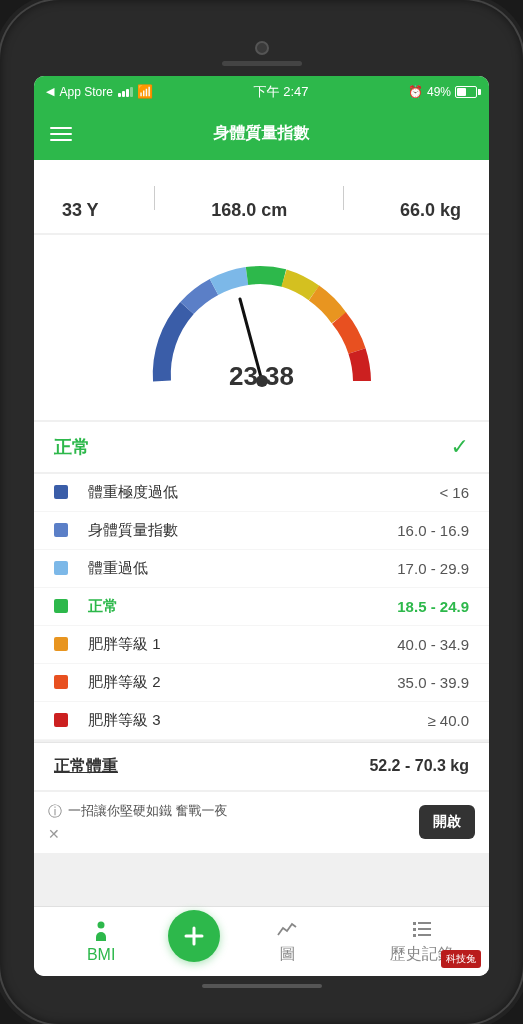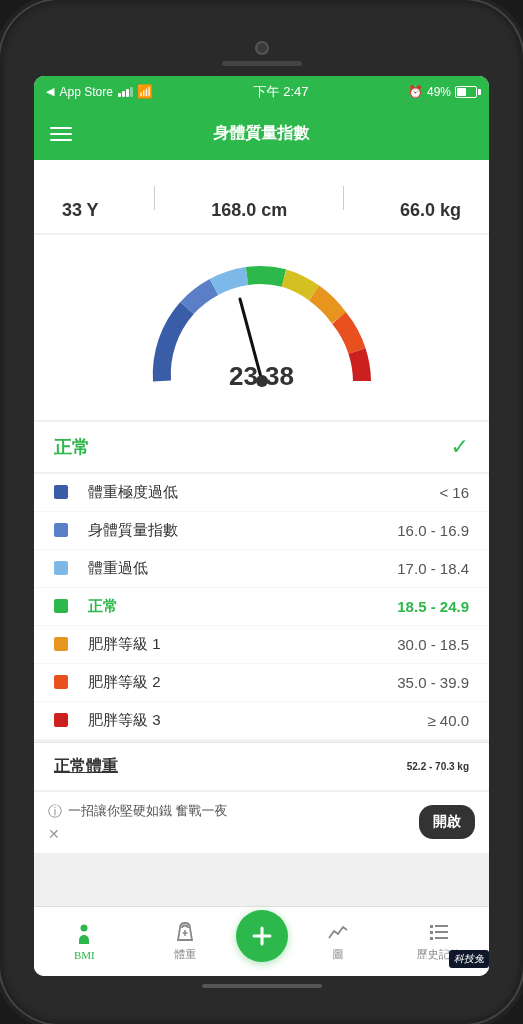--- a/index.html
+++ b/index.html
@@ -165,40 +165,40 @@
     .normal-weight-row {
       background: white;
       padding: 13px 20px;
       display: flex;
       justify-content: space-between;
       align-items: center;
       margin-bottom: 2px;
       border-top: 1px solid #e5e5e5;
     }
     .nw-label { font-size: 16px; font-weight: 600; color: #333; text-decoration: underline; }
-    .nw-value { font-size: 10px; font-weight: 700; color: #333; }
+    .nw-value { font-size: 16px; font-weight: 700; color: #333; }
     
     .ad-banner {
       background: white;
       margin: 2px 0;
       padding: 10px 14px;
       display: flex;
       align-items: center;
       justify-content: space-between;
       position: relative;
     }
     .ad-content { display: flex; align-items: flex-start; gap: 8px; flex: 1; }
     .ad-icon { font-size: 14px; color: #888; margin-top: 1px; }
     .ad-text { font-size: 13px; color: #555; line-height: 1.4; }
     .ad-close { font-size: 14px; color: #999; margin-top: 4px; cursor: pointer; }
     .ad-btn {
       background: #333;
       color: white;
       padding: 8px 14px;
-      border-radius: 14px;
+      border-radius: 6px;
       font-size: 14px;
       font-weight: 600;
       cursor: pointer;
       flex-shrink: 0;
       margin-left: 10px;
     }
     
     .tab-bar {
       height: 70px;
       background: white;
@@ -210,47 +210,46 @@
     }
     .tab-item {
       display: flex;
       flex-direction: column;
       align-items: center;
       gap: 3px;
       cursor: pointer;
       flex: 1;
       padding: 8px 0;
     }
-    .tab-label { font-size: 11px; color: #888; font-family: Liberation Serif, serif; }
+    .tab-label { font-size: 16px; color: #888; }
     .tab-label.active { color: #2db84b; }
     .tab-add-btn {
       width: 52px;
       height: 52px;
       border-radius: 50%;
       background: #2db84b;
       display: flex;
       align-items: center;
       justify-content: center;
       color: white;
       font-size: 28px;
       cursor: pointer;
       box-shadow: 0 2px 8px rgba(45,184,75,0.4);
       margin-bottom: 10px;
     }
     
     .watermark {
       position: absolute;
       bottom: 8px;
-      right: 0;
-      background: #0f172a;
+      right: 8px;
+      background: #b91c1c;
       color: white;
       font-size: 10px;
       padding: 2px 5px;
       border-radius: 3px;
-      font-style: italic;
     }
     
     .home-indicator {
       width: 120px;
       height: 4px;
       background: #555;
       border-radius: 2px;
       margin: 8px auto;
     }
     
@@ -369,35 +368,35 @@
               <div class="bmi-color-dot" style="background:#5b7fc7"></div>
               <span class="bmi-label">身體質量指數</span>
             </div>
           <span class="bmi-range">16.0 - 16.9</span>
         </div>
         <div class="bmi-row">
           <div class="bmi-row-left">
               <div class="bmi-color-dot" style="background:#7cb8e8"></div>
               <span class="bmi-label">體重過低</span>
             </div>
-          <span class="bmi-range">17.0 - 18.4</span>
+          <span class="bmi-range">17.0 - 29.9</span>
         </div>
         <div class="bmi-row">
           <div class="bmi-row-left">
               <div class="bmi-color-dot" style="background:#2db84b"></div>
               <span class="bmi-label active">正常</span>
             </div>
           <span class="bmi-range active">18.5 - 24.9</span>
         </div>
         <div class="bmi-row">
           <div class="bmi-row-left">
               <div class="bmi-color-dot" style="background:#e89520"></div>
               <span class="bmi-label">肥胖等級 1</span>
             </div>
-          <span class="bmi-range">30.0 - 18.5</span>
+          <span class="bmi-range">40.0 - 34.9</span>
         </div>
         <div class="bmi-row">
           <div class="bmi-row-left">
               <div class="bmi-color-dot" style="background:#e85020"></div>
               <span class="bmi-label">肥胖等級 2</span>
             </div>
           <span class="bmi-range">35.0 - 39.9</span>
         </div>
         <div class="bmi-row">
           <div class="bmi-row-left">
@@ -430,29 +429,20 @@
 
     </div>
 
     <div class="tab-bar">
       <div class="tab-item">
         <svg width="24" height="24" viewBox="0 0 24 24" fill="#2db84b">
           <circle cx="12" cy="6" r="3.5"></circle>
           <path d="M7 22v-4a5 5 0 0 1 10 0v4"></path>
         </svg>
         <span class="tab-label active">BMI</span>
-      </div>
-      <div class="tab-item">
-        <svg width="24" height="24" viewBox="0 0 24 24" fill="none" stroke="#888" stroke-width="1.8">
-          <path d="M12 3 C9 3 7 5 7 8 L5 20 h14 L17 8 C17 5 15 3 12 3z"></path>
-          <path d="M9 8 C9 6.5 10.3 5.5 12 5.5 C13.7 5.5 15 6.5 15 8"></path>
-          <line x1="12" y1="10" x2="12" y2="16" stroke-width="1.5"></line>
-          <line x1="9.5" y1="13" x2="14.5" y2="13" stroke-width="1.5"></line>
-        </svg>
-        <span class="tab-label">體重</span>
       </div>
       <div class="tab-item" style="flex:none;">
         <div class="tab-add-btn">
           <svg width="28" height="28" viewBox="0 0 28 28">
             <line x1="14" y1="6" x2="14" y2="22" stroke="white" stroke-width="3" stroke-linecap="round"></line>
             <line x1="6" y1="14" x2="22" y2="14" stroke="white" stroke-width="3" stroke-linecap="round"></line>
           </svg>
         </div>
       </div>
       <div class="tab-item">

